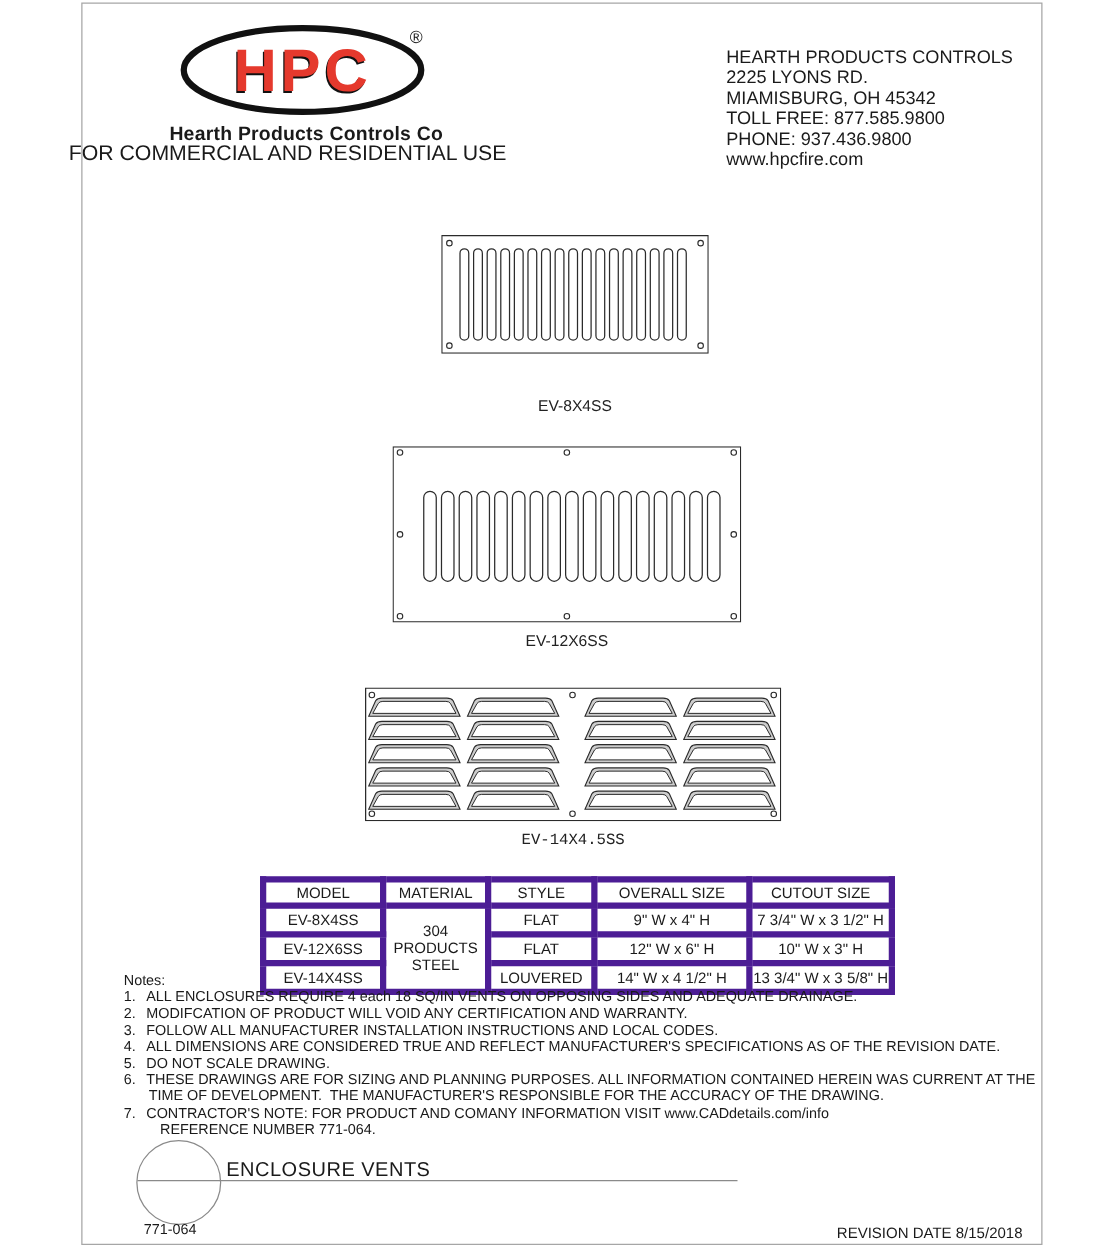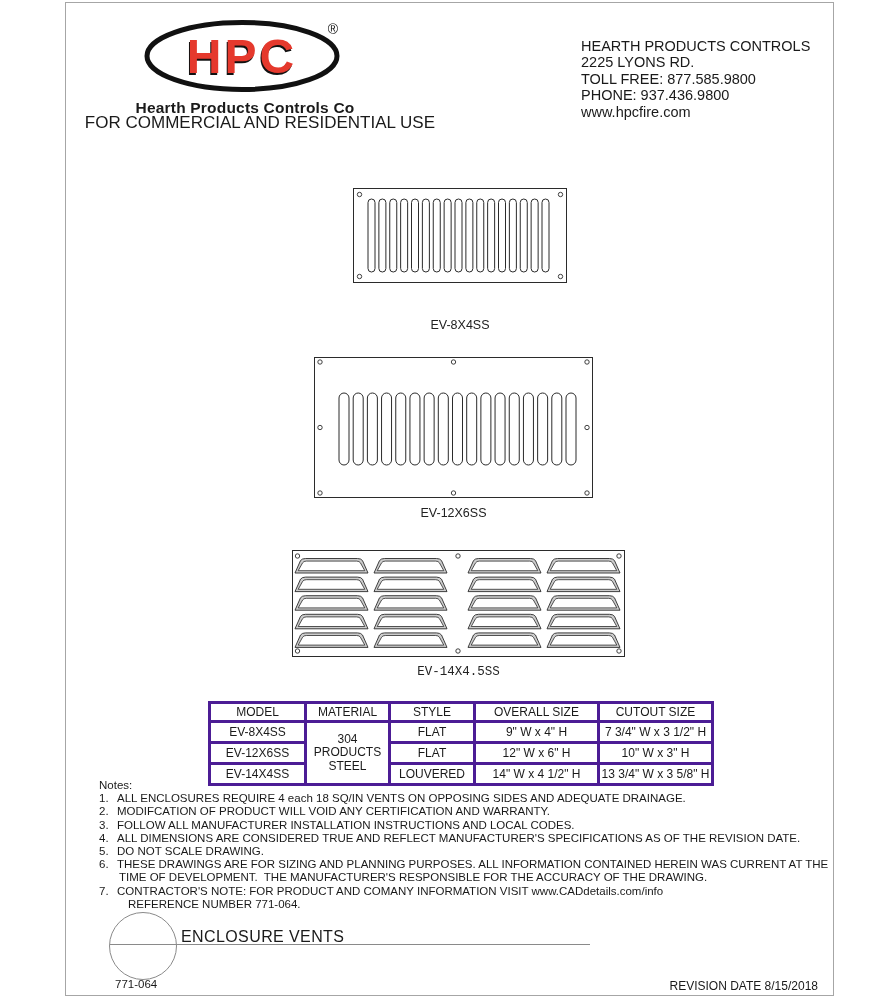--- a/index.html
+++ b/index.html
@@ -4,27 +4,27 @@
 <style>
   html,body{margin:0;padding:0;background:#fff;}
   .page{position:relative;width:896px;height:1000px;background:#fff;overflow:hidden;
         font-family:"Liberation Sans",sans-serif;color:#1a1a1a;}
   .frame{position:absolute;left:65px;top:2px;width:767px;height:992px;border:1px solid #a6a6a6;}
   .abs{position:absolute;}
   
   .logo-svg{position:absolute;left:142px;top:18px;}
   .company{position:absolute;left:60px;top:99px;width:370px;text-align:center;
            font-weight:bold;font-size:15.5px;letter-spacing:0.2px;}
-  .tagline{position:absolute;left:55px;top:113px;width:380px;text-align:right;font-size:17px;}
+  .tagline{position:absolute;left:55px;top:113px;width:380px;text-align:left;font-size:17px;}
   .address{position:absolute;left:555px;top:38px;font-size:14.5px;line-height:16.4px;margin-left:26px;}
   
   .vent-label{position:absolute;text-align:center;font-size:12.5px;color:#222;}
   
   .spec-table{position:absolute;left:208px;top:701px;border-collapse:collapse;table-layout:fixed;width:503px;}
-  .spec-table th,.spec-table td{border:3px solid #4c1d95;text-align:center;vertical-align:middle;
+  .spec-table th,.spec-table td{border:5px solid #4c1d95;text-align:center;vertical-align:middle;
       font-size:12px;font-weight:normal;padding:0;color:#1a1a1a;}
   .spec-table th{height:16px;}
   .spec-table td{height:18px;}
   .material-cell div{line-height:13.5px;}
   
   .notes{position:absolute;left:99px;top:779px;font-size:11.5px;line-height:13.2px;color:#1a1a1a;}
   .note-line{display:flex;white-space:pre;}
   .note-num{width:18px;flex:none;}
   
   .title-line{position:absolute;left:110px;top:944px;width:480px;height:0;border-top:1px solid #8a8a8a;}
@@ -45,20 +45,21 @@
     <text id="logo-text-shadow" x="99" y="56.5" text-anchor="middle" font-family="Liberation Sans, sans-serif" font-size="48" font-weight="bold" letter-spacing="3" fill="#111">HPC</text>
     <text id="logo-text" x="100" y="55" text-anchor="middle" font-family="Liberation Sans, sans-serif" font-size="48" font-weight="bold" letter-spacing="3" fill="#e5392d">HPC</text>
     <text id="logo-reg" x="191" y="16" text-anchor="middle" font-family="Liberation Sans, sans-serif" font-size="14" fill="#111">®</text>
   </svg>
   <div class="company">Hearth Products Controls Co</div>
   <div class="tagline">FOR COMMERCIAL AND RESIDENTIAL USE</div>
 
   <div class="address" id="address-block">
       <div class="addr-line">HEARTH PRODUCTS CONTROLS</div>
       <div class="addr-line">2225 LYONS RD.</div>
+      <div class="addr-line">MIAMISBURG, OH 45342</div>
       <div class="addr-line">TOLL FREE: 877.585.9800</div>
       <div class="addr-line">PHONE: 937.436.9800</div>
       <div class="addr-line">www.hpcfire.com</div>
     </div>
 
   <div id="vents-root">
       <div class="abs" style="left: 353px; top: 188px; width: 214px;"><svg width="214" height="95" viewBox="0 0 214 95">
           <rect x="0.5" y="0.5" width="213" height="94" fill="#fff" stroke="#2b2b2b" stroke-width="1"></rect>
           <rect x="15.00" y="11" width="7" height="73" rx="3.5" ry="3.5" fill="#fff" stroke="#2b2b2b" stroke-width="1"></rect>
           <rect x="25.88" y="11" width="7" height="73" rx="3.5" ry="3.5" fill="#fff" stroke="#2b2b2b" stroke-width="1"></rect>

